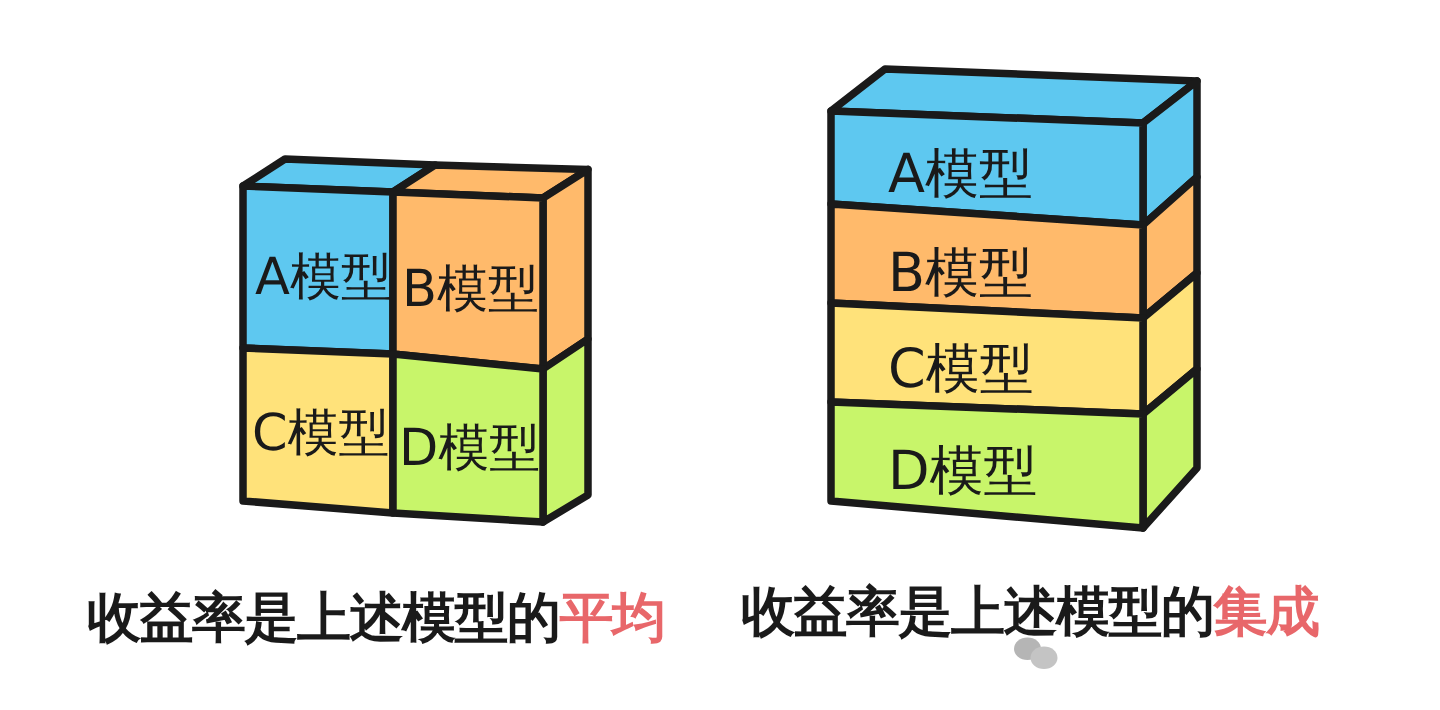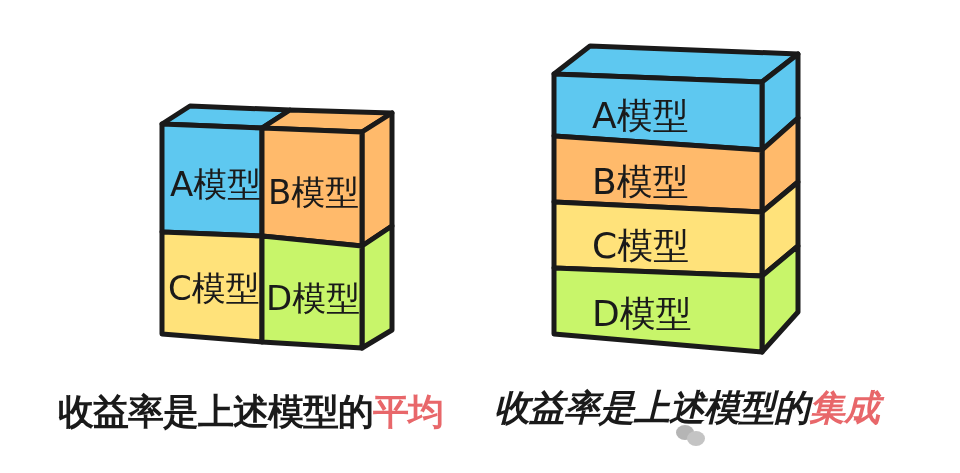--- a/index.html
+++ b/index.html
@@ -53,21 +53,21 @@
   <text class="lbl-lg" x="592" y="128">A模型</text>
   <text class="lbl-lg" x="592" y="194">B模型</text>
   <text class="lbl-lg" x="592" y="258">C模型</text>
   <text class="lbl-lg" x="592" y="326">D模型</text>
 </svg>
 
 <div class="caption" style="left:58px;top:388px;">
   <span>收益率是上述模型的</span><span class="accent">平均</span>
 </div>
 
-<div class="caption" style="left:494px;top:384px;font-style:italic;">
+<div class="caption" style="left:494px;top:384px;">
   <span>收益率是上述模型的</span><span class="accent">集成</span>
 </div>
 
 <div class="watermark">
   <div class="wm-icon">
     <span style="left:0;top:2px;width:18px;height:15px;"></span>
     <span style="left:11px;top:8px;width:18px;height:15px;background:#c4c4c4;"></span>
   </div>
 </div>
 

